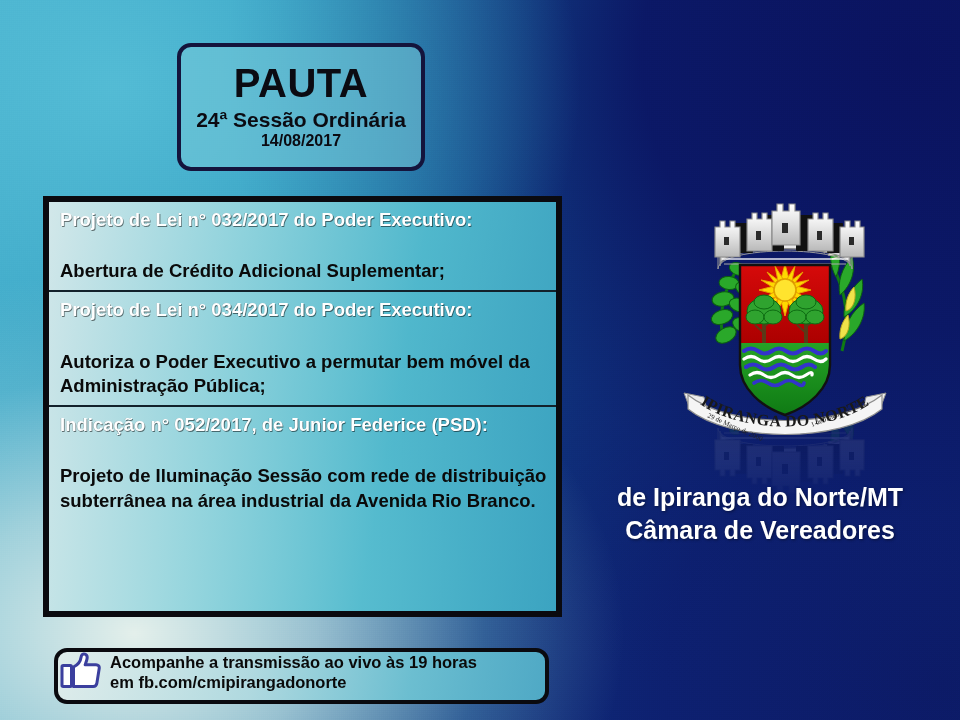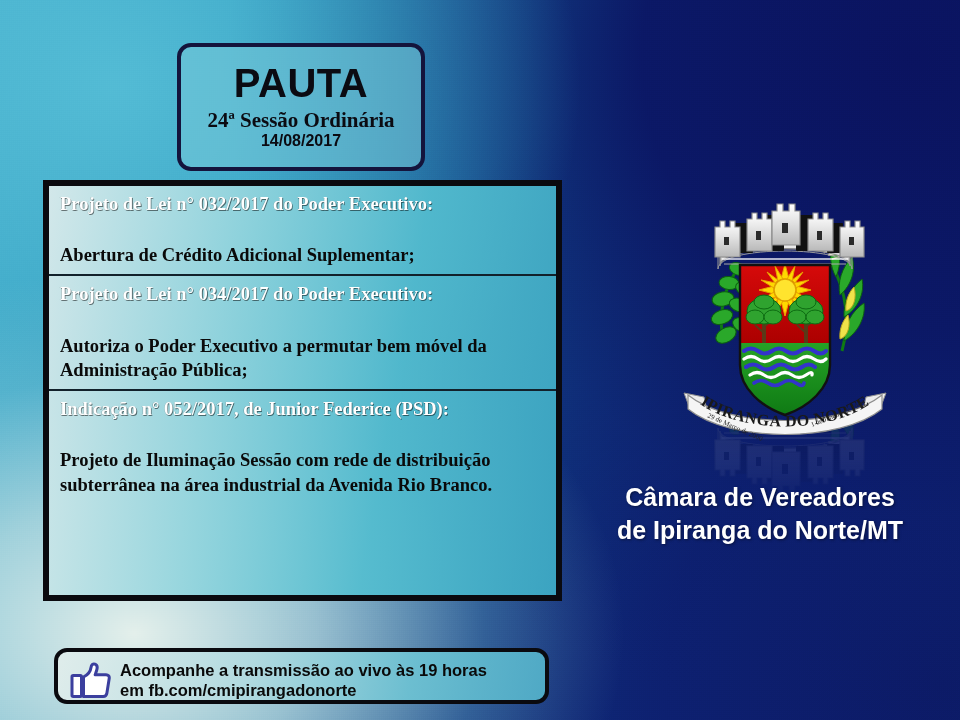--- a/index.html
+++ b/index.html
@@ -58,45 +58,43 @@
     font-size: 40px;
     font-weight: bold;
     line-height: 1.0;
     letter-spacing: 0.5px;
   }
   #pauta-card .t2 {
     font-size: 21px;
     font-weight: bold;
     line-height: 1.18;
     margin-top: 5px;
-    font-family: Liberation Serif, serif;
   }
   #pauta-card .t3 {
     font-size: 16px;
     font-weight: bold;
     line-height: 1.18;
   }
 
   
   #agenda-box {
     position: absolute;
     left: 43px;
-    top: 180px;
+    top: 196px;
     width: 519px;
     height: 421px;
     border: 6px solid #0a0a0f;
     box-sizing: border-box;
     background: linear-gradient(100deg,
         rgba(222,236,236,0.92) 0%,
         rgba(150,214,222,0.92) 34%,
         rgba(84,190,208,0.92) 66%,
         rgba(62,172,198,0.92) 100%);
     display: flex;
     flex-direction: column;
-    font-family: Liberation Serif, serif;
   }
   .agenda-item {
     padding: 6px 9px 7px 11px;
     box-sizing: border-box;
   }
   .agenda-item + .agenda-item {
     border-top: 2px solid #12212b;
   }
   .agenda-item .head {
     display: block;
@@ -127,22 +125,22 @@
     height: 56px;
     border: 4px solid #0a0a0f;
     border-radius: 13px;
     box-sizing: border-box;
     background: linear-gradient(100deg,
         rgba(226,238,236,0.90) 0%,
         rgba(176,218,224,0.90) 40%,
         rgba(110,196,212,0.90) 72%,
         rgba(84,180,204,0.90) 100%);
     display: flex;
-    align-items: flex-end;
-    padding-left: 12px;
+    align-items: flex-start;
+    padding-left: 2px;
   }
   #fb-thumb-icon {
     flex: 0 0 auto;
     width: 42px;
     height: 38px;
     margin-right: 8px;
   }
   #fb-text {
     font-size: 16.5px;
     font-weight: bold;
@@ -425,17 +423,17 @@
             <text x="152" y="234" font-family="Liberation Serif, serif" font-size="7" fill="#222" transform="rotate(-22 152 234)">1 de Janeiro de 1995</text>
           </g>
         </g>
       </defs>
 
       <use href="#coa"></use>
     </svg>
   </div>
 
   <div id="org-title">
+    <span>de Ipiranga do Norte/MT</span>
     <span>Câmara de Vereadores</span>
-    <span>de Ipiranga do Norte/MT</span>
   </div>
 
 </div>
 
 </body></html>

